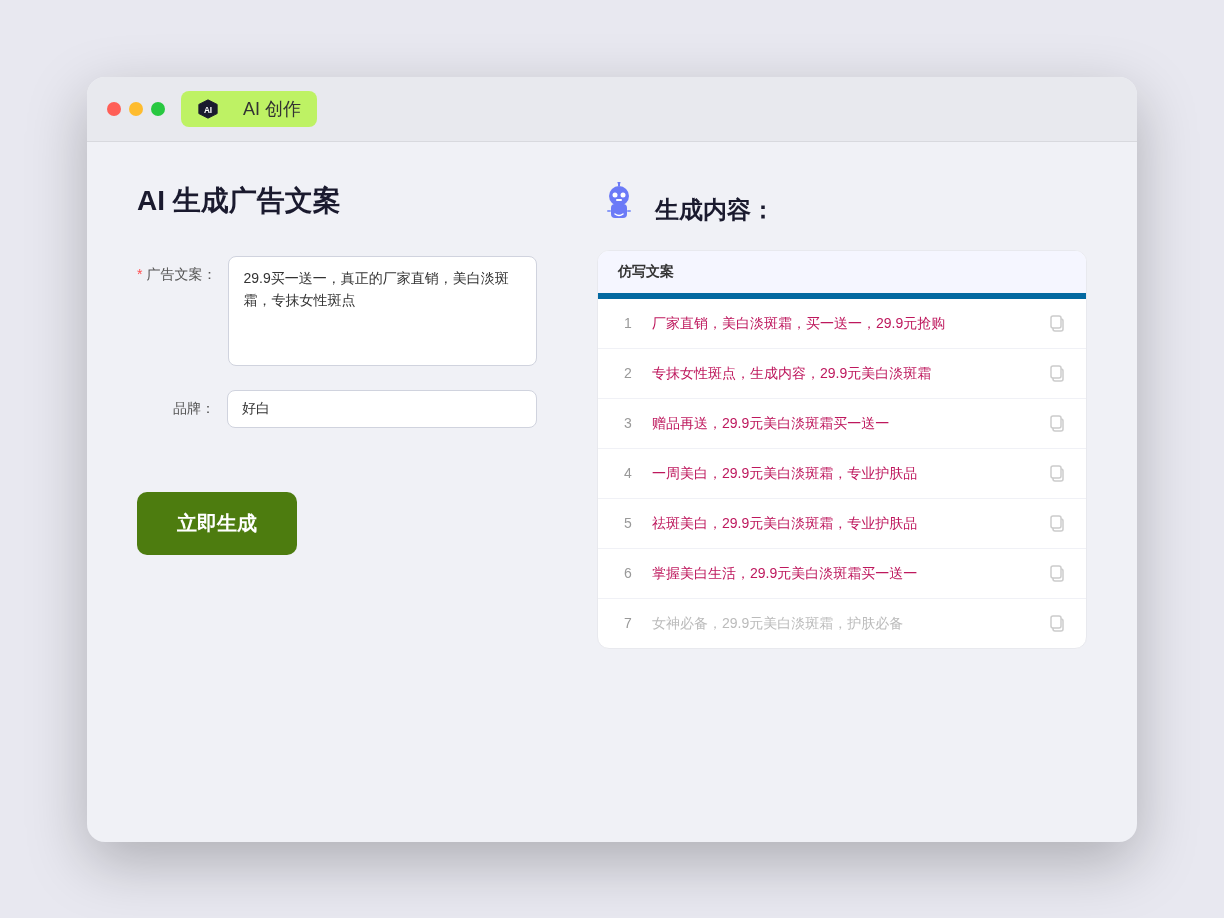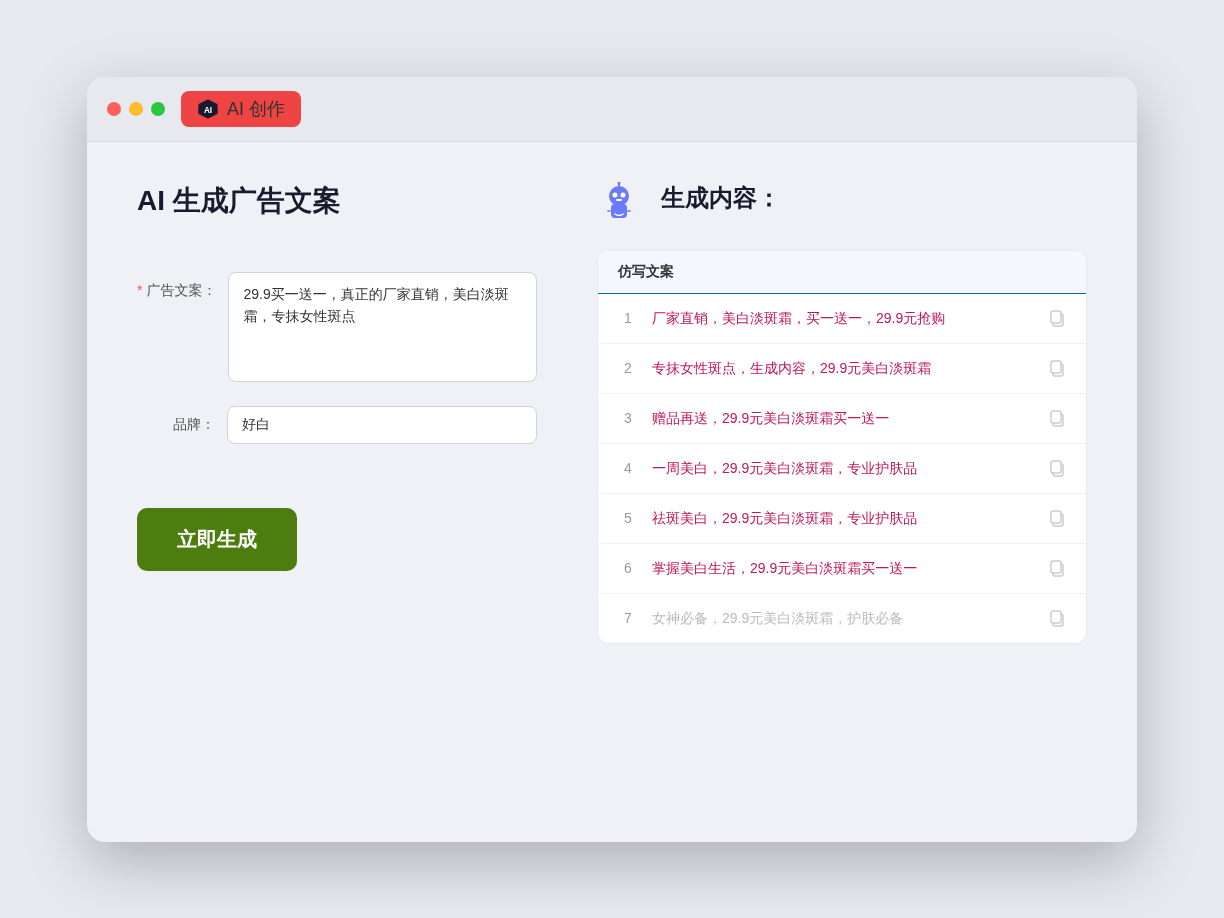--- a/index.html
+++ b/index.html
@@ -39,22 +39,22 @@
       height: 14px;
       border-radius: 50%;
     }
     .tl-red { background: #ff5f57; }
     .tl-yellow { background: #febc2e; }
     .tl-green { background: #28c840; }
 
     .tab {
       display: flex;
       align-items: center;
-      gap: 8px;
-      background: #ef4444;
+      gap: 24px;
+      background: #bef264;
       border-radius: 8px;
       padding: 6px 16px;
     }
 
     .tab-icon {
       width: 22px;
       height: 22px;
     }
 
     .tab-label {
@@ -72,21 +72,21 @@
 
     
     .left-panel {
       flex: 0 0 400px;
     }
 
     .page-title {
       font-size: 28px;
       font-weight: 700;
       color: #1a1a2e;
-      margin-bottom: 52px;
+      margin-bottom: 36px;
     }
 
     .form-group {
       display: flex;
       align-items: flex-start;
       margin-bottom: 24px;
       justify-content: flex-end;
     }
 
     .form-label {
@@ -135,22 +135,22 @@
       transition: background 0.2s;
     }
 
     
     .right-panel {
       flex: 1;
     }
 
     .right-header {
       display: flex;
-      align-items: flex-start;
-      gap: 20px;
+      align-items: flex-end;
+      gap: 14px;
       margin-bottom: 24px;
     }
 
     .robot-icon {
       width: 44px;
       height: 44px;
     }
 
     .right-title {
       font-size: 24px;
@@ -164,21 +164,21 @@
       overflow: hidden;
       border: 1px solid #e8e9ee;
     }
 
     .table-header {
       background: #f5f6ff;
       padding: 12px 20px;
       font-size: 14px;
       font-weight: 600;
       color: #333;
-      border-bottom: 1px solid #0369a1;
+      border-bottom: 6px solid #0369a1;
     }
 
     .table-row {
       display: flex;
       align-items: center;
       padding: 14px 20px;
       border-bottom: 1px solid #f0f1f6;
       gap: 14px;
     }
 

